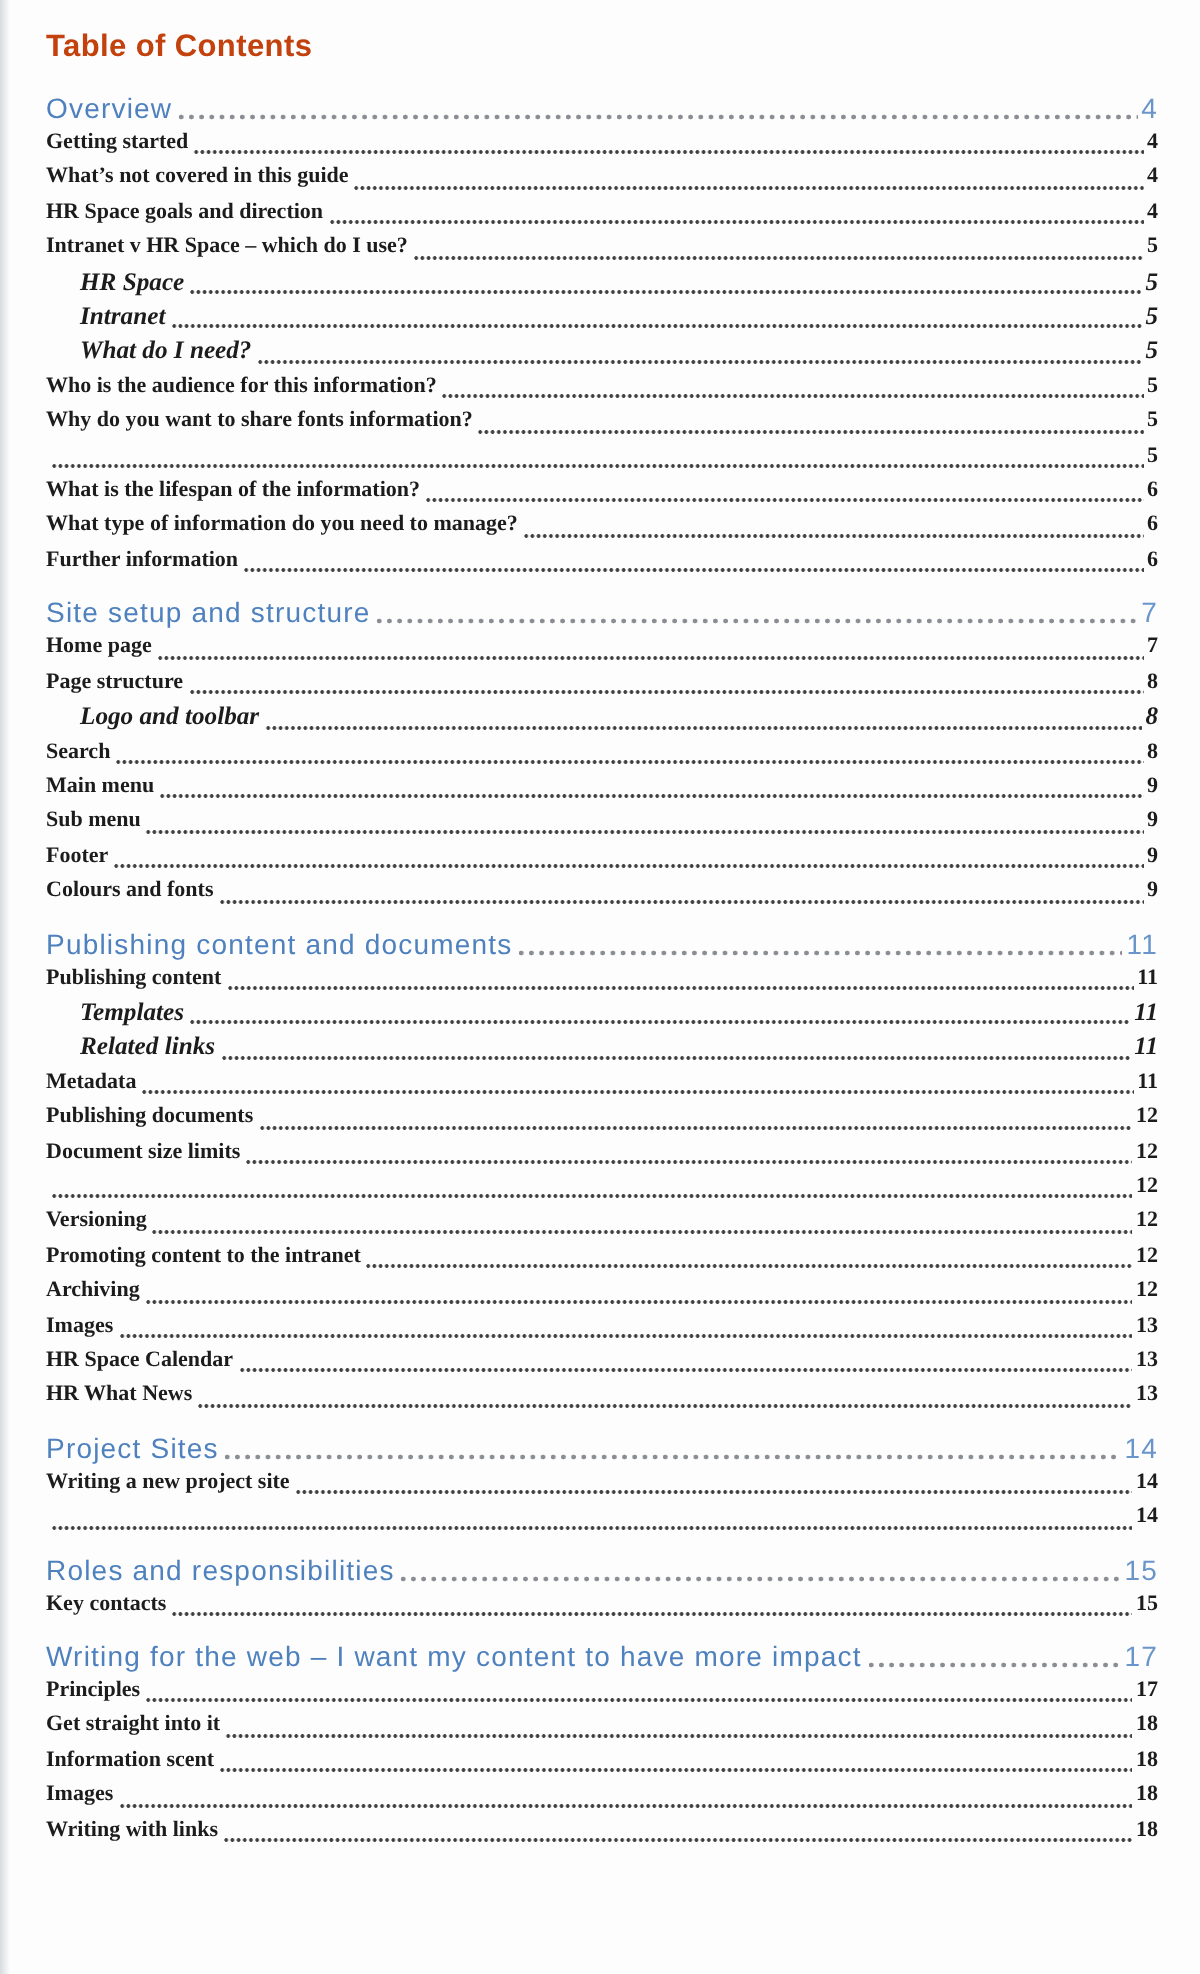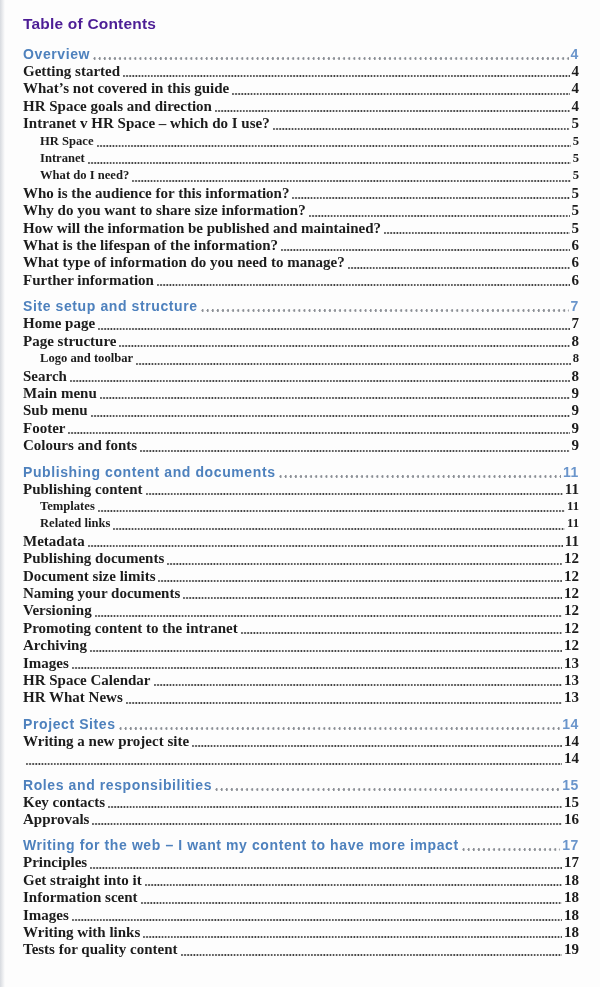--- a/index.html
+++ b/index.html
@@ -21,50 +21,51 @@
     background: linear-gradient(to right, #d7dadf, rgba(253,253,253,0));
     pointer-events: none;
   }
   .page {
     padding: 13px 21px 8px 23px;
   }
   .doc-title {
     font-family: "Liberation Sans", sans-serif;
     font-weight: bold;
     font-size: 15.5px;
-    color: #4c1d95;
+    color: #c2410c;
     margin: 0 0 10px 0;
     line-height: 22px;
     letter-spacing: 0.2px;
   }
   .toc-section { margin: 0; }
   .toc-row {
     display: flex;
     align-items: baseline;
     line-height: 17.4px;
     white-space: nowrap;
   }
   .toc-row.heading {
     margin-top: 8px;
     line-height: 18px;
     font-family: "Liberation Sans", sans-serif;
-    font-weight: bold;
+    font-weight: normal;
     font-size: 14px;
     letter-spacing: 0.6px;
     color: #4E81BD;
     align-items: flex-end;
   }
   .toc-row.normal, .toc-row.italic {
     font-family: "Liberation Serif", serif;
     font-weight: bold;
-    font-size: 15px;
+    font-size: 11px;
     color: #1c1c1c;
   }
   .toc-row.italic {
     padding-left: 17px;
+    font-style: italic;
     font-size: 12.6px;
   }
   .label { flex: 0 0 auto; }
   .leader {
     flex: 1 1 auto;
     height: 4px;
     align-self: flex-end;
     margin: 0 2px 2px 3px;
     background-image: radial-gradient(circle at 1.1px 2px, #3f3f3f 0.8px, rgba(0,0,0,0) 1.05px);
     background-size: 3.1px 4px;
@@ -129,26 +130,25 @@
           <span class="label">What do I need?</span>
           <span class="leader"></span>
           <span class="page-num">5</span>
         </div>
         <div class="toc-row normal">
           <span class="label">Who is the audience for this information?</span>
           <span class="leader"></span>
           <span class="page-num">5</span>
         </div>
         <div class="toc-row normal">
-          <span class="label">Why do you want to share size information?</span>
-          <span class="leader"></span>
-          <span class="page-num">5</span>
-        </div>
-        <div class="toc-row normal">
-          <span class="label">How will the information be published and maintained?</span>
+          <span class="label">Why do you want to share fonts information?</span>
+          <span class="leader"></span>
+          <span class="page-num">5</span>
+        </div>
+        <div class="toc-row normal">
           <span class="leader"></span>
           <span class="page-num">5</span>
         </div>
         <div class="toc-row normal">
           <span class="label">What is the lifespan of the information?</span>
           <span class="leader"></span>
           <span class="page-num">6</span>
         </div>
         <div class="toc-row normal">
           <span class="label">What type of information do you need to manage?</span>
@@ -238,21 +238,20 @@
           <span class="label">Publishing documents</span>
           <span class="leader"></span>
           <span class="page-num">12</span>
         </div>
         <div class="toc-row normal">
           <span class="label">Document size limits</span>
           <span class="leader"></span>
           <span class="page-num">12</span>
         </div>
         <div class="toc-row normal">
-          <span class="label">Naming your documents</span>
           <span class="leader"></span>
           <span class="page-num">12</span>
         </div>
         <div class="toc-row normal">
           <span class="label">Versioning</span>
           <span class="leader"></span>
           <span class="page-num">12</span>
         </div>
         <div class="toc-row normal">
           <span class="label">Promoting content to the intranet</span>
@@ -300,25 +299,20 @@
         <div class="toc-row heading">
           <span class="label">Roles and responsibilities</span>
           <span class="leader"></span>
           <span class="page-num">15</span>
         </div>
         <div class="toc-row normal">
           <span class="label">Key contacts</span>
           <span class="leader"></span>
           <span class="page-num">15</span>
         </div>
-        <div class="toc-row normal">
-          <span class="label">Approvals</span>
-          <span class="leader"></span>
-          <span class="page-num">16</span>
-        </div>
       </section>
       <section class="toc-section">
         <div class="toc-row heading">
           <span class="label">Writing for the web – I want my content to have more impact</span>
           <span class="leader"></span>
           <span class="page-num">17</span>
         </div>
         <div class="toc-row normal">
           <span class="label">Principles</span>
           <span class="leader"></span>
@@ -336,21 +330,16 @@
         </div>
         <div class="toc-row normal">
           <span class="label">Images</span>
           <span class="leader"></span>
           <span class="page-num">18</span>
         </div>
         <div class="toc-row normal">
           <span class="label">Writing with links</span>
           <span class="leader"></span>
           <span class="page-num">18</span>
-        </div>
-        <div class="toc-row normal">
-          <span class="label">Tests for quality content</span>
-          <span class="leader"></span>
-          <span class="page-num">19</span>
         </div>
       </section>
     </div>
 </div>
 
 </body></html>

